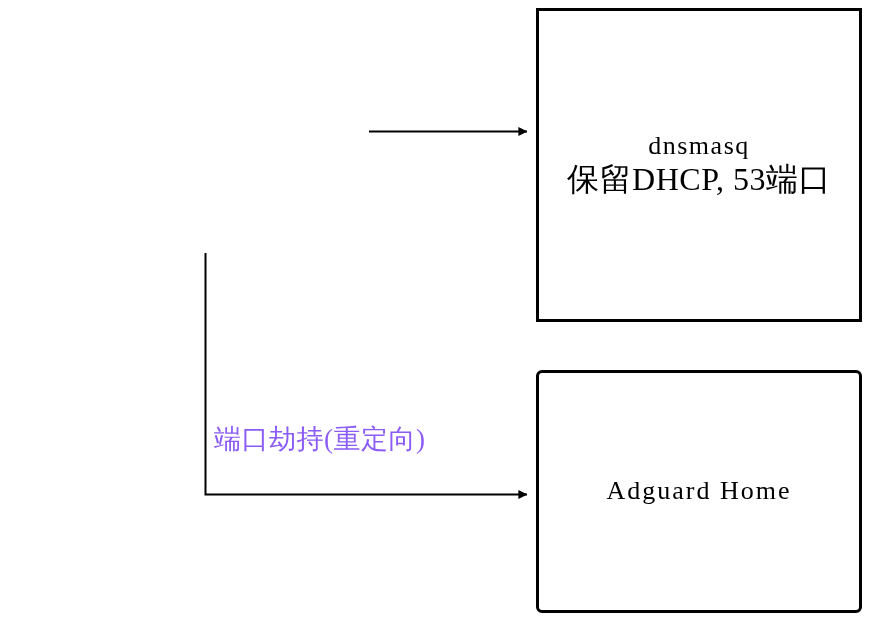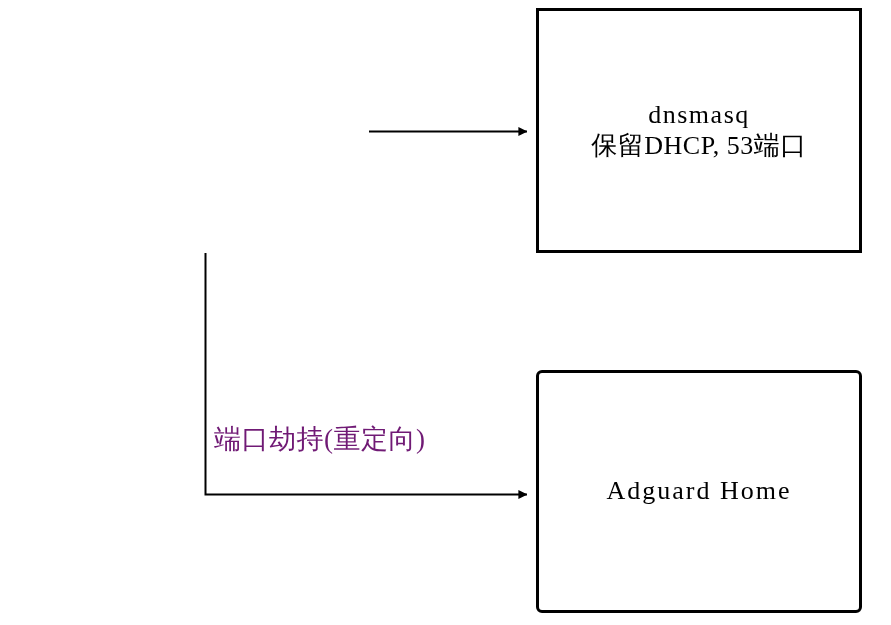--- a/index.html
+++ b/index.html
@@ -50,48 +50,48 @@
     height: 245px;
   }
   #node-user .node-line {
     font-size: 27px;
     letter-spacing: 1px;
   }
   #node-dnsmasq {
     left: 536px;
     top: 8px;
     width: 326px;
-    height: 245px;
+    height: 314px;
   }
   #node-dnsmasq .node-line-1 {
     font-size: 26px;
     letter-spacing: 1.5px;
   }
   #node-dnsmasq .node-line-2 {
-    font-size: 26px;
+    font-size: 32px;
     letter-spacing: 0.5px;
   }
   #node-adguard {
     left: 536px;
     top: 370px;
     width: 326px;
     height: 243px;
     border-radius: 6px;
   }
   #node-adguard .node-line-1 {
     font-size: 26px;
     letter-spacing: 2px;
   }
   #node-adguard .node-line-2 {
     font-size: 27px;
     letter-spacing: 0.5px;
   }
   .edge-label {
     position: absolute;
-    color: #701a75;
+    color: #8b5cf6;
     white-space: nowrap;
     font-size: 27px;
     letter-spacing: 0.5px;
   }
   #label-port-hijack {
     left: 214px;
     top: 421px;
   }
 </style>
 </head>

